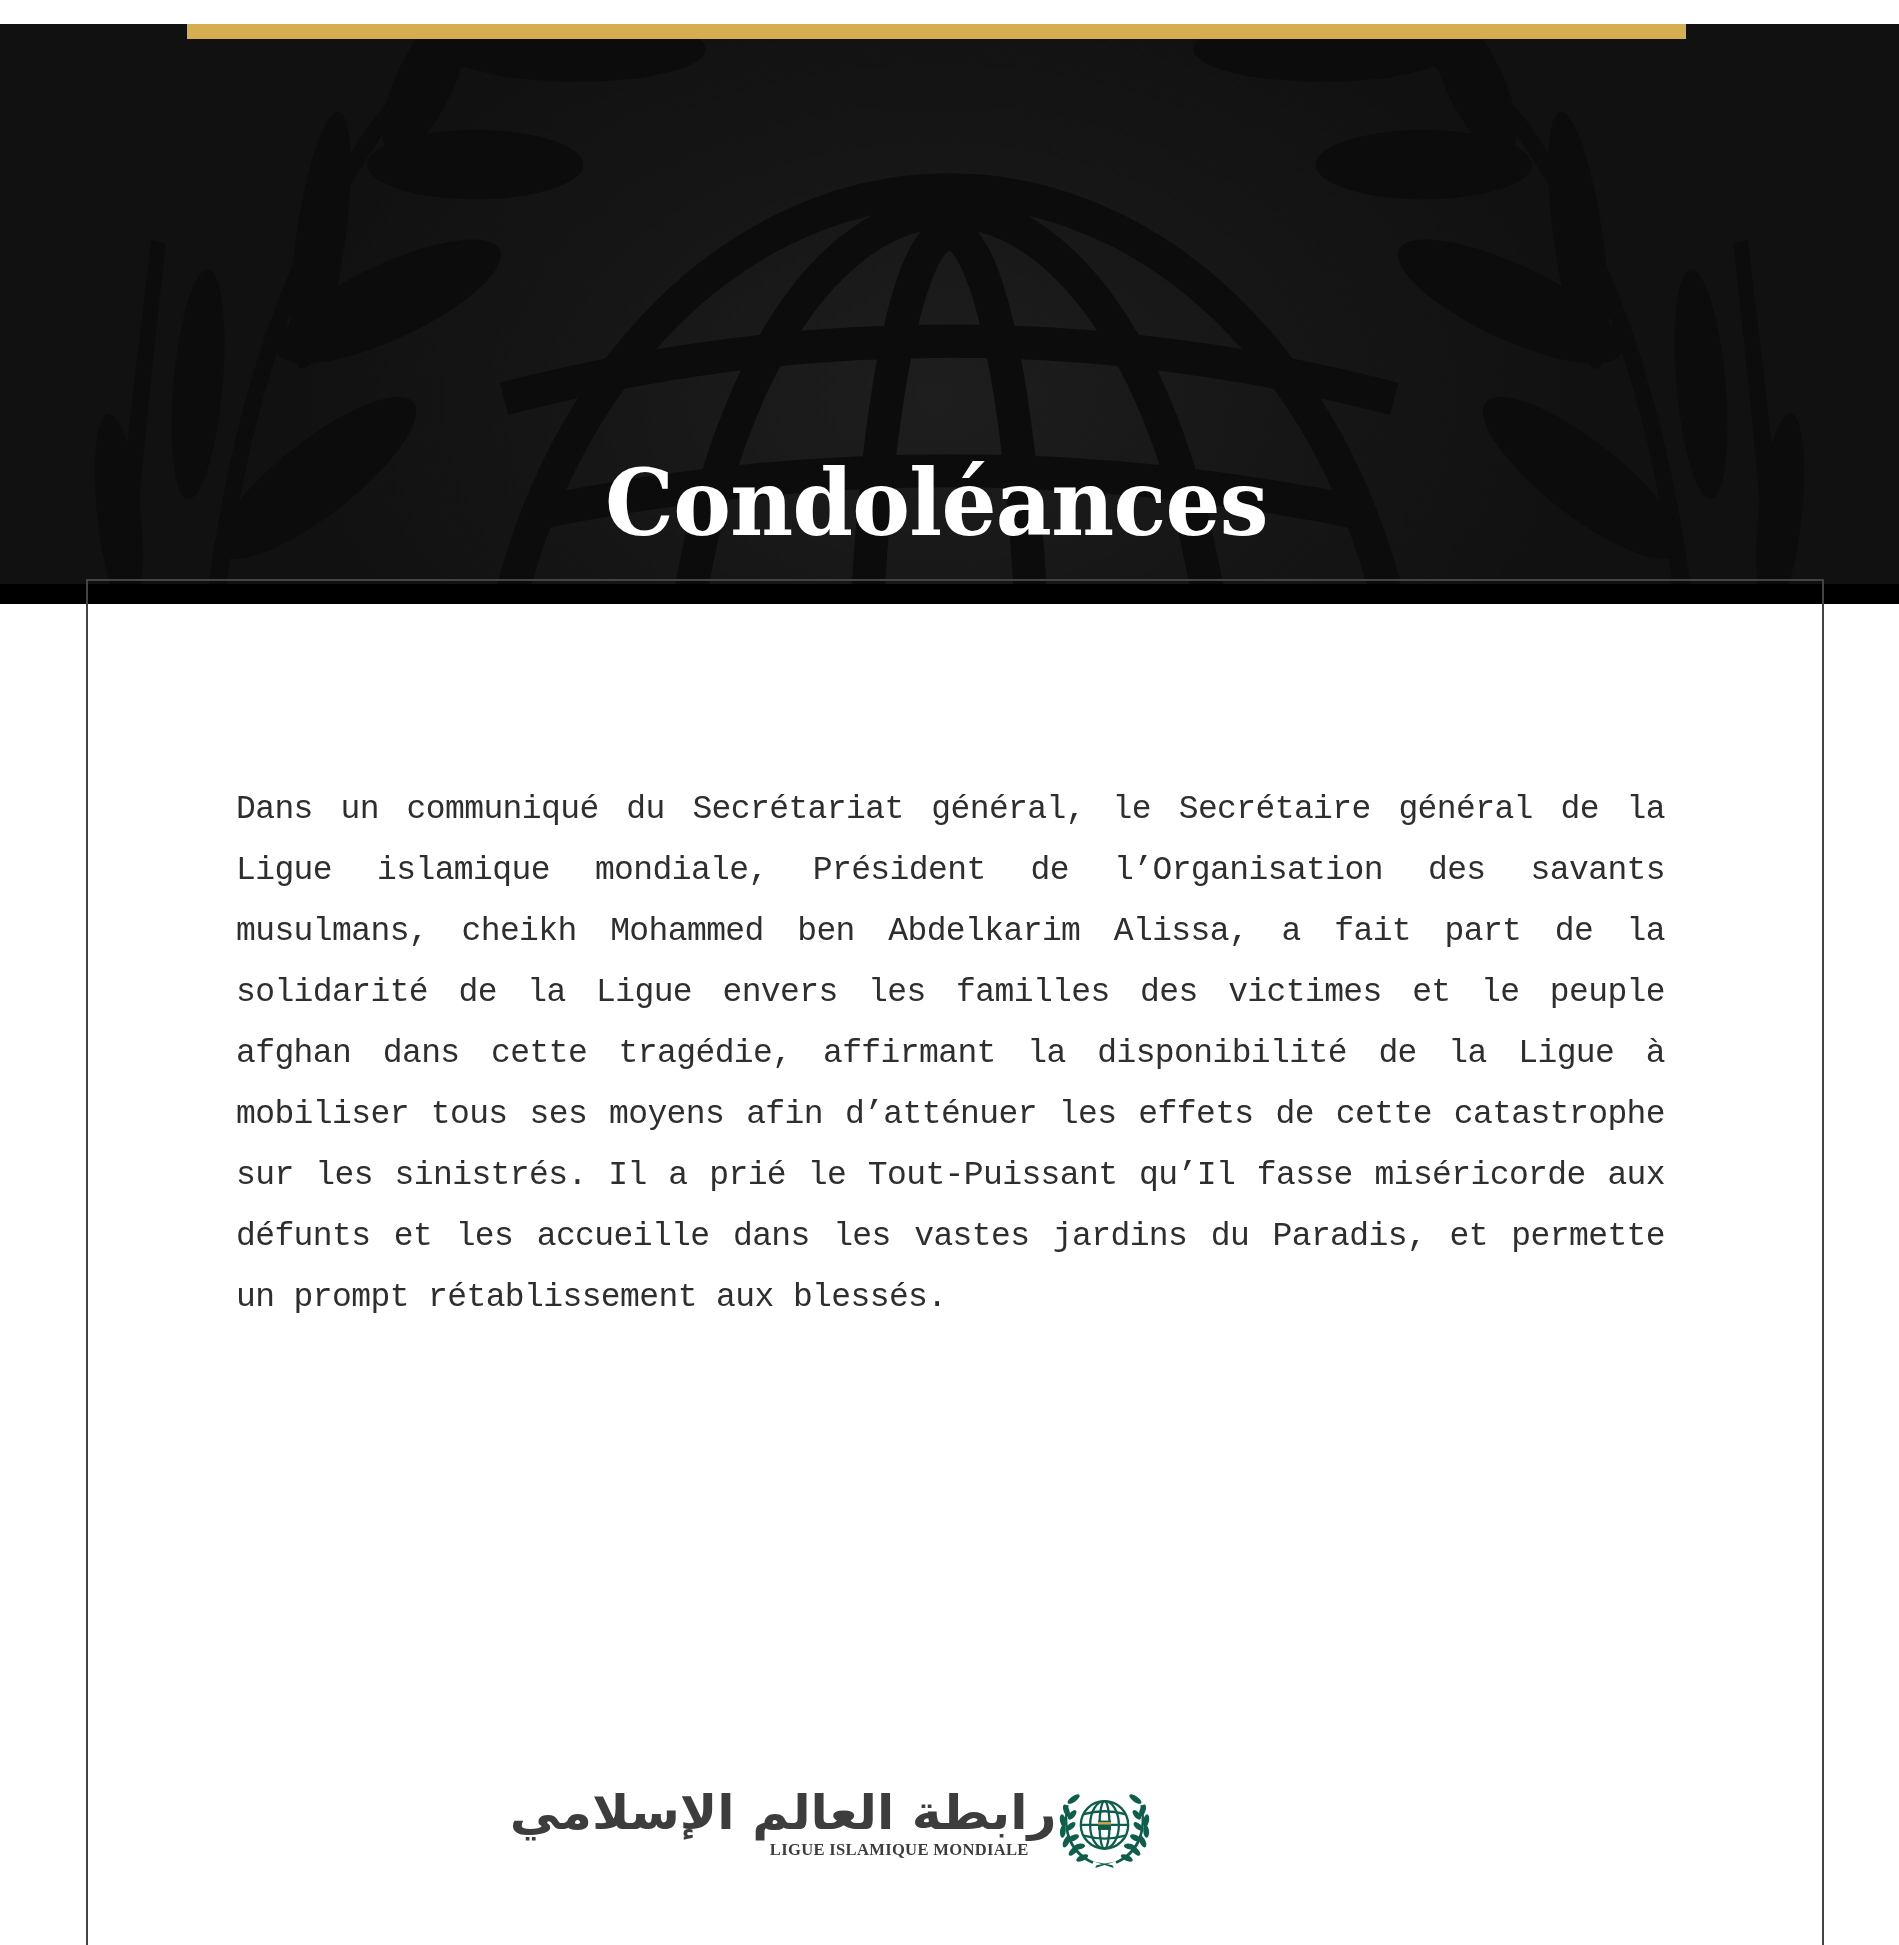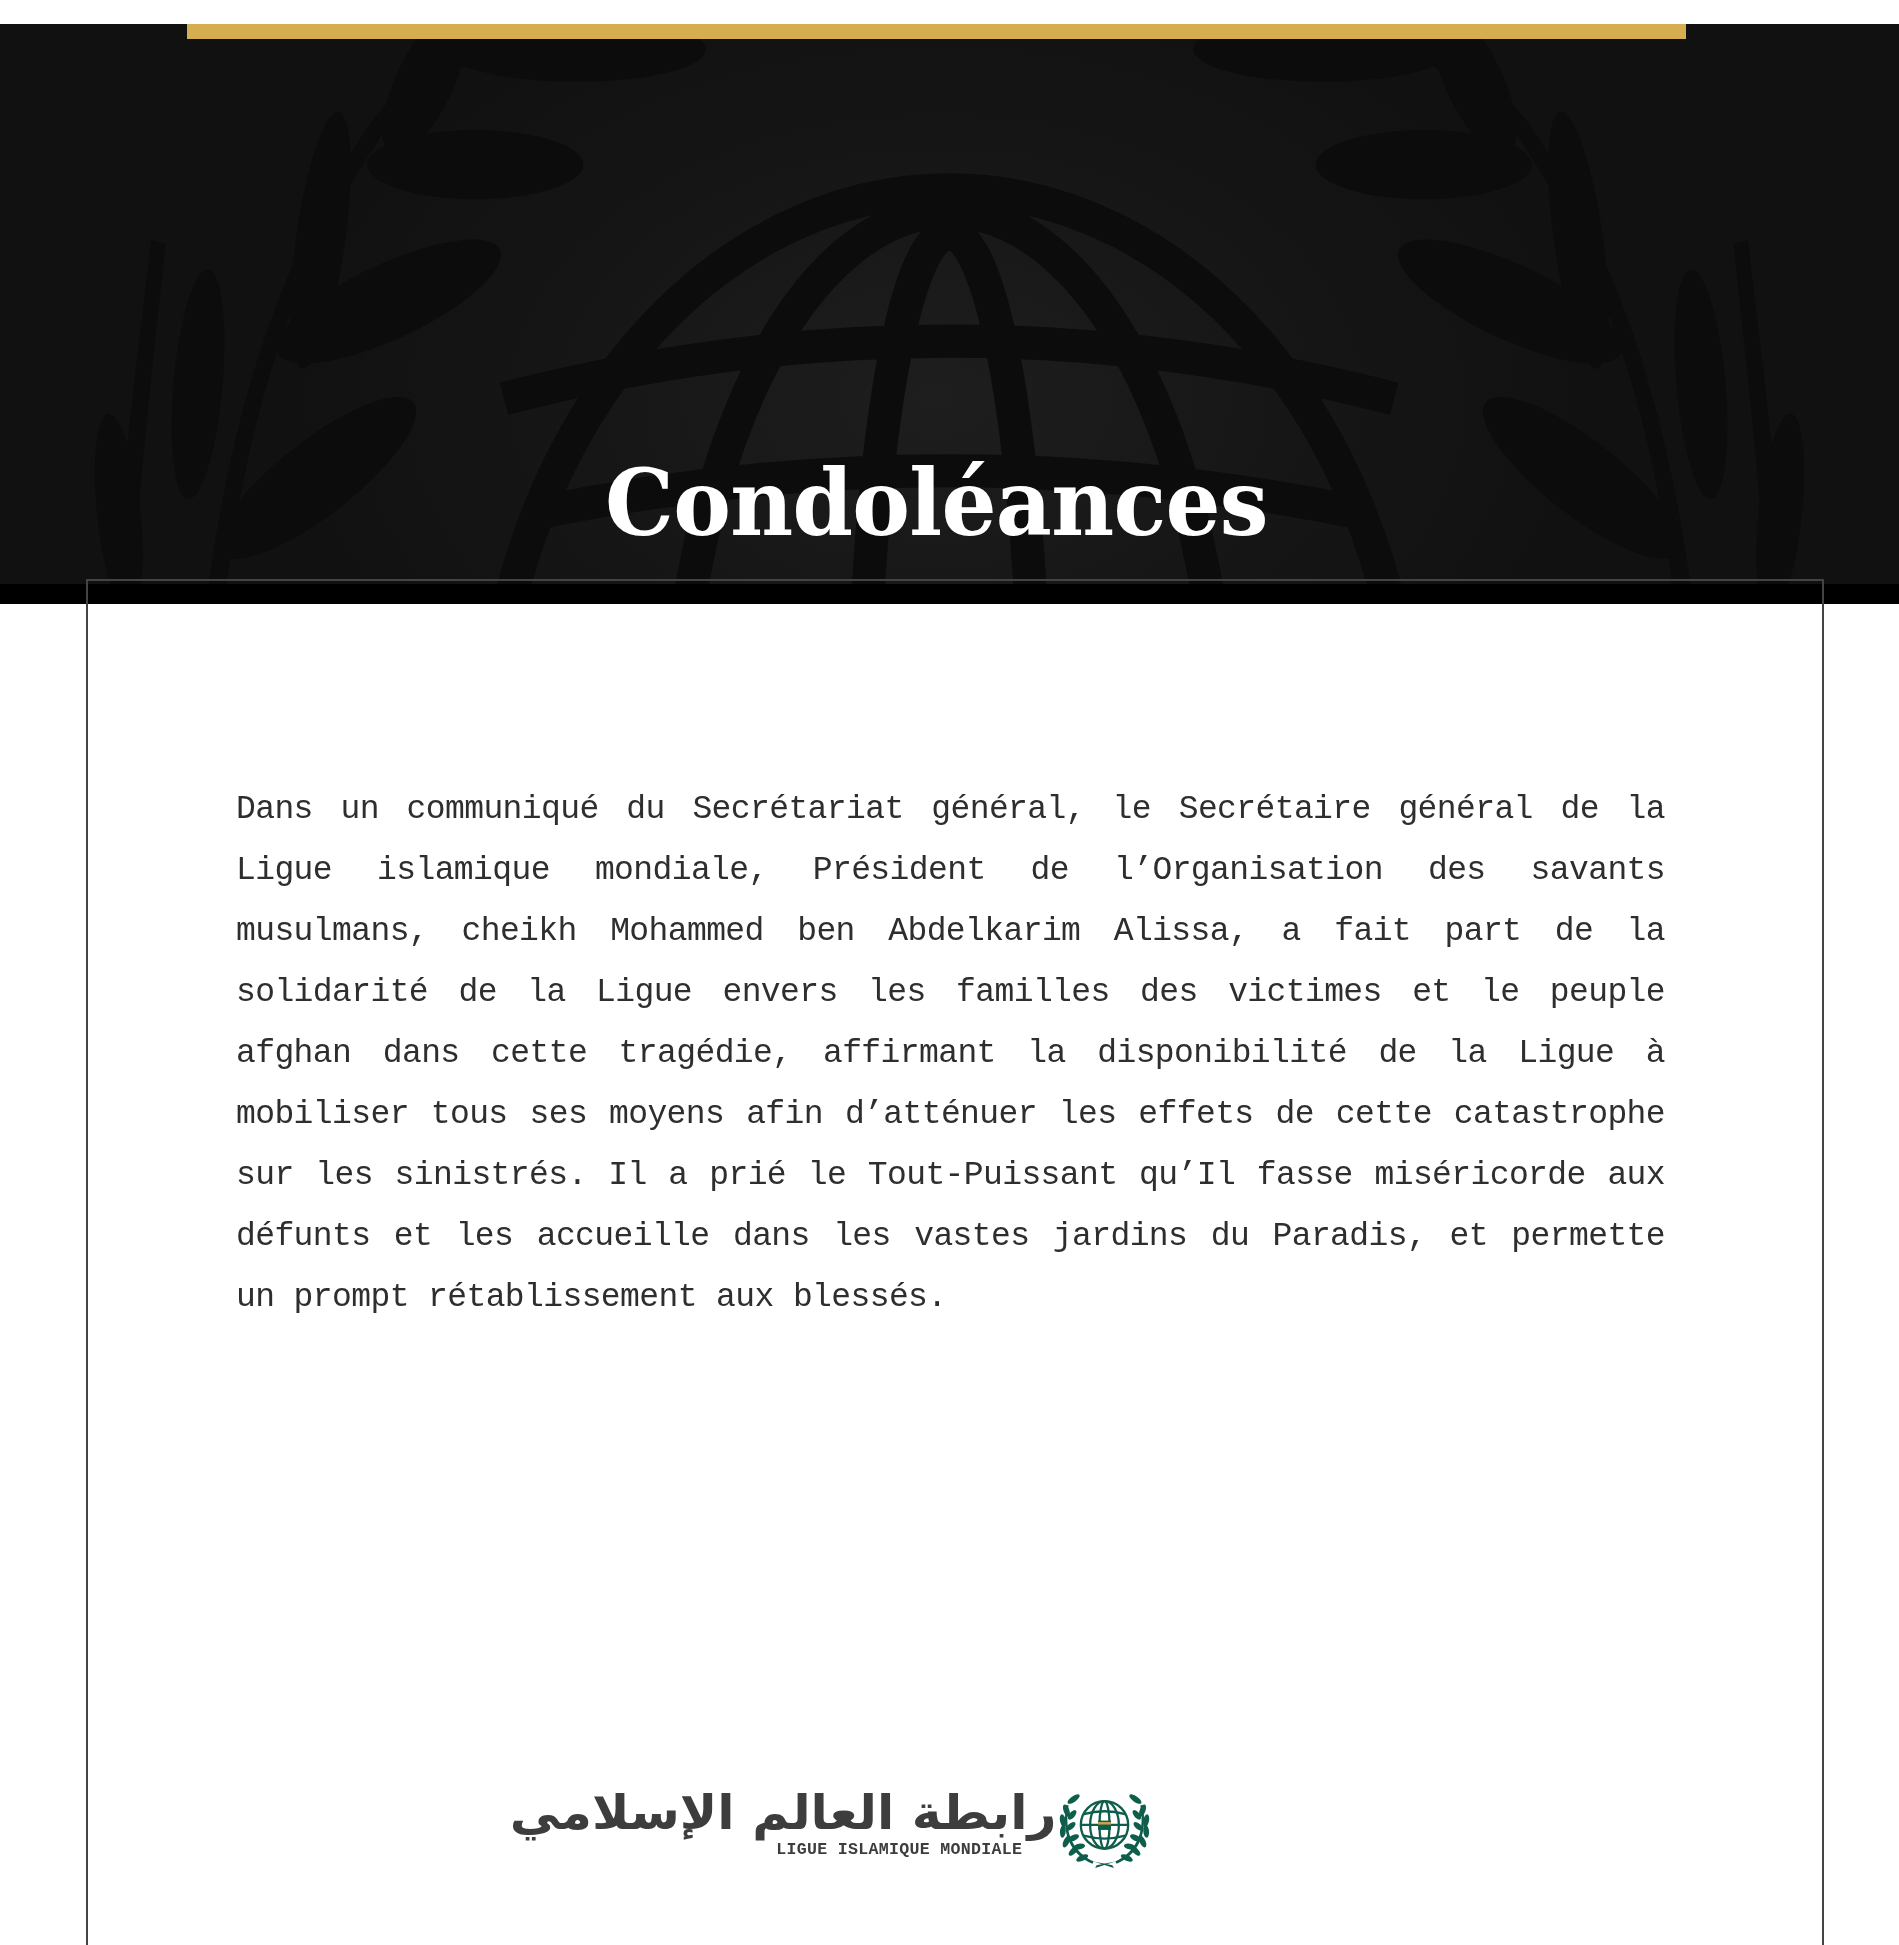--- a/index.html
+++ b/index.html
@@ -82,21 +82,21 @@
       line-height: 55px;
       color: #3d3d3d;
       direction: rtl;
       text-align: center;
       white-space: nowrap;
       transform: scaleX(1.05);
     }
     .logo-latin {
       position: absolute; left: 5.8px; top: 55px;
       width: 303px;
-      font-family: Liberation Mono, monospace;
+      font-family: Liberation Serif, serif;
       font-weight: bold;
       font-size: 16.6px;
       letter-spacing: 0.3px;
       color: #3d3d3d;
       white-space: nowrap;
       text-align: center;
     }
     .logo-emblem {
       position: absolute; left: 310px; top: 3.6px;
       width: 105px; height: 79px;

